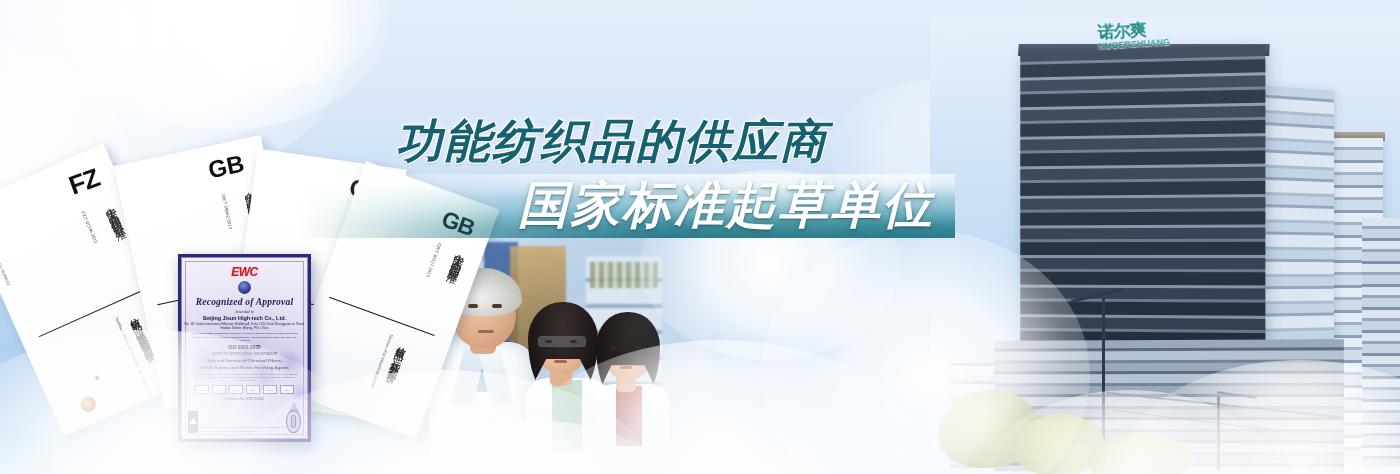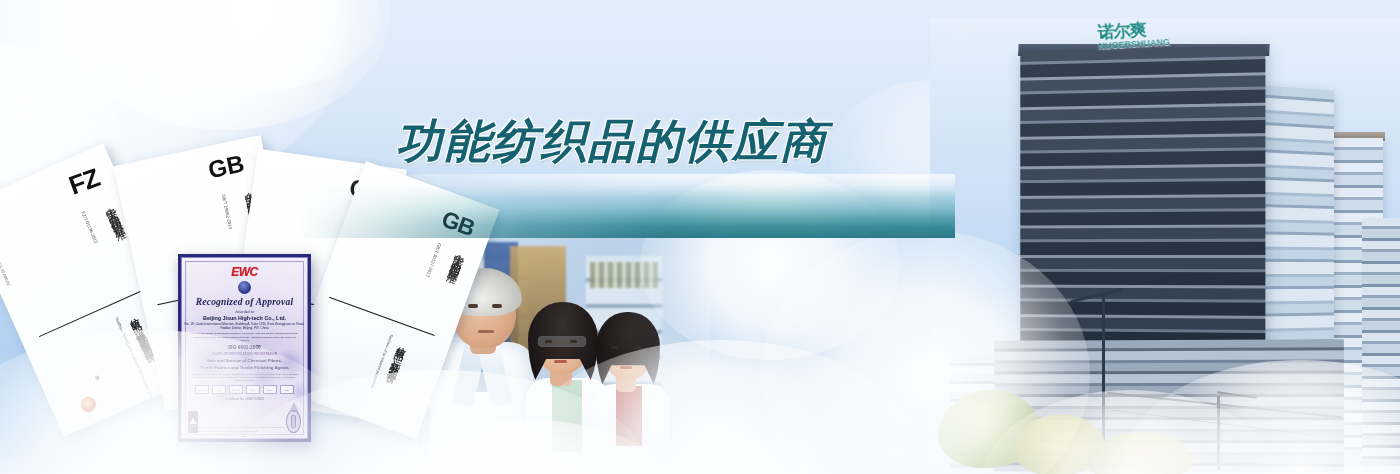--- a/index.html
+++ b/index.html
@@ -839,15 +839,16 @@
     <div class="cloud cl-h"></div>
     <div class="cloud cl-i"></div>
     <div class="cloud cl-k"></div>
     <div class="cloud cl-j"></div>
   </div>
 
   <div class="headline-wrap">
     <div class="band"></div>
     <div class="band-gloss"></div>
     <div class="hl hl1">功能纺织品的供应商</div>
+    <div class="hl hl2">国家标准起草单位</div>
   </div>
 
 </div>
 
 </body></html>

